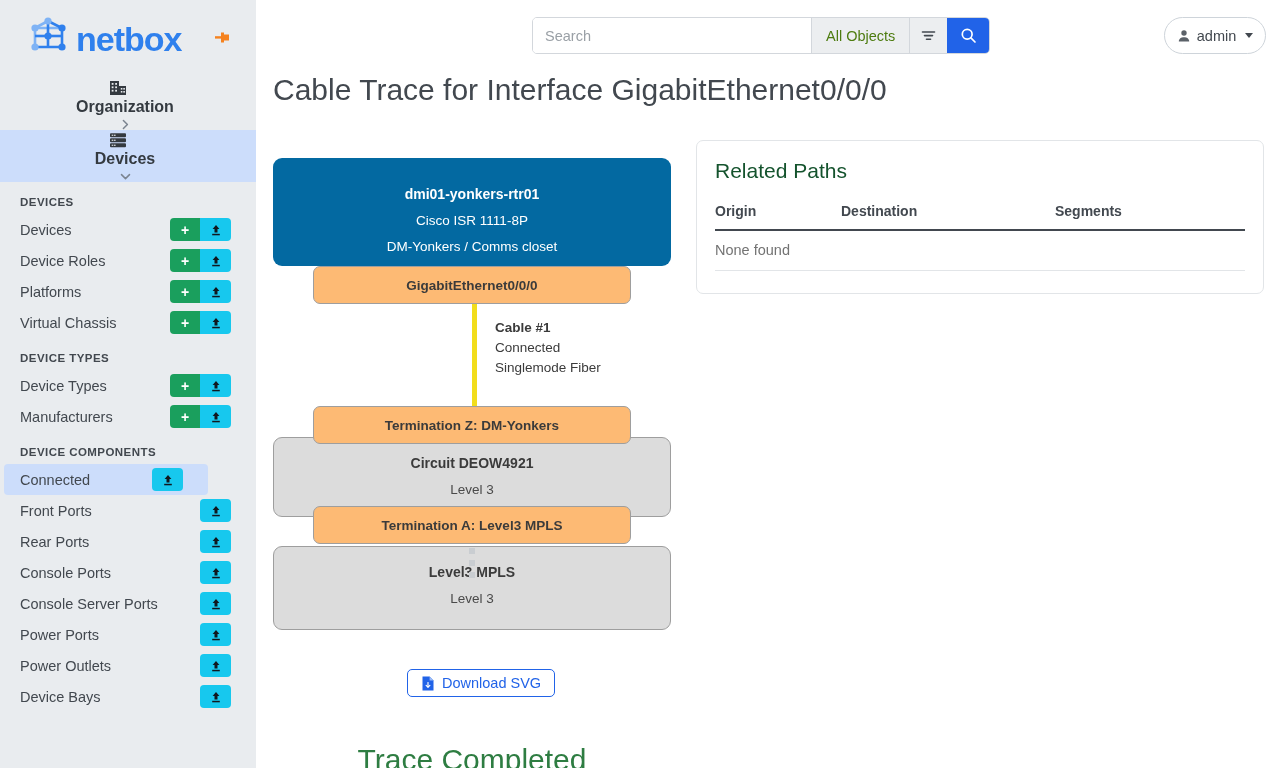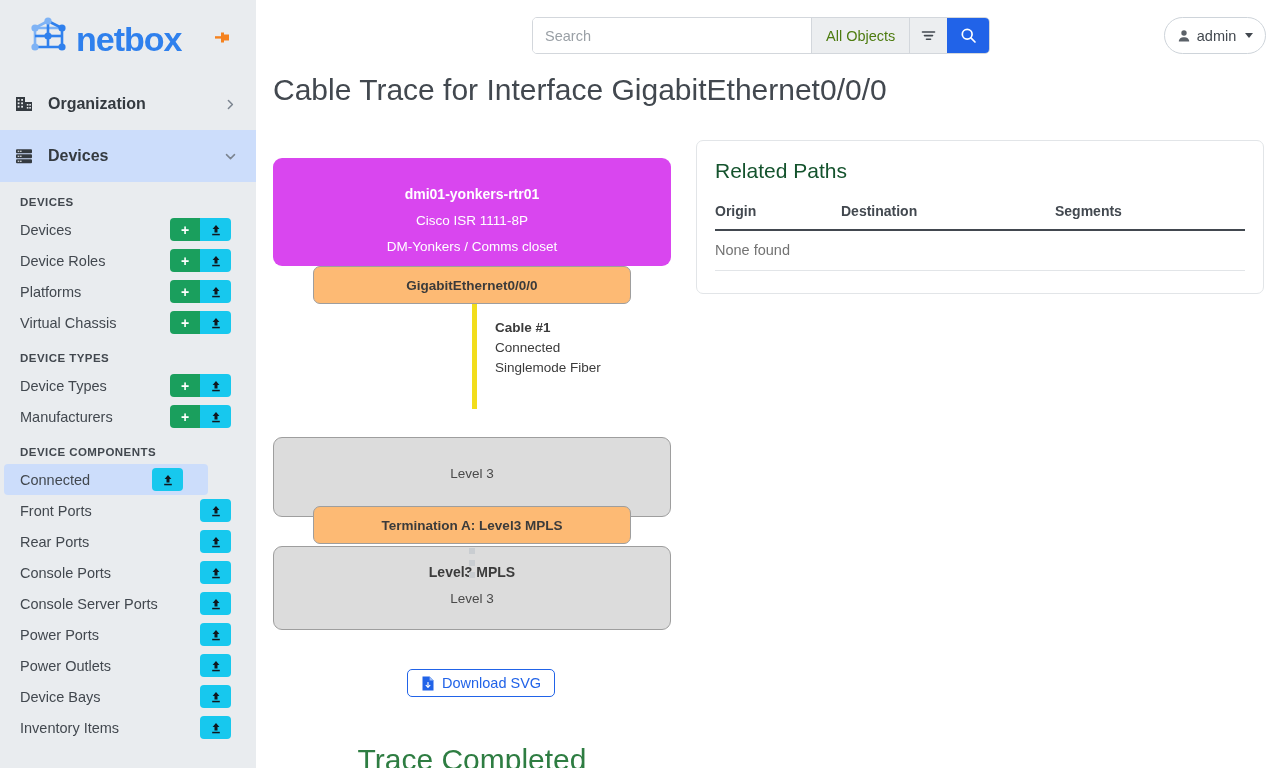--- a/index.html
+++ b/index.html
@@ -31,20 +31,21 @@
     letter-spacing: -1px; line-height: 1;
   }
   .pin-icon { position: absolute; right: 24px; top: 30px; }
 
   .nav-group {
     display: flex; align-items: center;
     height: 52px;
     padding: 0 20px 0 14px;
     font-size: 16px; font-weight: 700; color: #343a40;
     cursor: pointer;
+    flex-direction: column;
   }
   .nav-group.active { background: #ccddfb; }
   .nav-group .gicon { width: 34px; display: flex; align-items: center; }
   .nav-group .glabel { flex: 1; }
   .nav-group .chev { color: #7b8490; font-size: 15px; }
 
   .nav-section-title {
     font-size: 11.5px; font-weight: 700; letter-spacing: .45px;
     color: #42484f; padding: 14px 0 6px 20px; text-transform: uppercase;
   }
@@ -146,21 +147,21 @@
   
   #trace { position: absolute; left: 17px; top: 88px; width: 398px; }
 
   .node {
     position: relative;
     border-radius: 9px;
     text-align: center;
     padding: 16px 10px;
   }
   .node-device {
-    background: #d946ef;
+    background: #0369a1;
     color: #ffffff;
     height: 108px;
     padding-top: 28px;
   }
   .node-device .n-title { font-size: 14px; font-weight: 700; }
   .node-device .n-sub { font-size: 13.5px; margin-top: 11px; }
   .node-provider {
     background: #dcdcdc;
     border: 1px solid #9e9e9e;
     color: #3b3b3b;
@@ -519,33 +520,20 @@
           <div class="btn-imp">
             <svg width="14" height="14" viewBox="0 0 14 14">
               <g fill="#10181f">
                 <path d="M7,2 L10.4,6 L8.5,6 L8.5,9.6 L5.5,9.6 L5.5,6 L3.6,6 Z"></path>
                 <rect x="3.2" y="10.8" width="7.6" height="1.5"></rect>
               </g>
             </svg>
           </div>
         </div>
       </div>
-      <div class="nav-item">
-        <span class="nm-label">Inventory Items</span>
-        <div class="btn-group">
-          <div class="btn-imp">
-            <svg width="14" height="14" viewBox="0 0 14 14">
-              <g fill="#10181f">
-                <path d="M7,2 L10.4,6 L8.5,6 L8.5,9.6 L5.5,9.6 L5.5,6 L3.6,6 Z"></path>
-                <rect x="3.2" y="10.8" width="7.6" height="1.5"></rect>
-              </g>
-            </svg>
-          </div>
-        </div>
-      </div>
     </div>
 </div>
 
 <div id="topbar">
   <div class="search-wrap">
     <input class="search-input" type="text" placeholder="Search" style="">
     <div class="obj-select">
       <span>All Objects</span>
     </div>
     <div class="filter-btn">
@@ -592,22 +580,26 @@
     </div>
 
     <div class="cable-line" style="top: 146px; height: 105px; background: rgb(242, 221, 27);"></div>
 
     <div class="cable-label" style="top:160px;">
       <div class="cl-title">Cable #1</div>
       <div>Connected</div>
       <div>Singlemode Fiber</div>
     </div>
 
+    <div class="term-box" style="top:248px;">
+      <span>Termination Z: DM-Yonkers</span>
+    </div>
 
     <div class="circuit-box" style="margin-top:171px;">
+      <div class="n-title">Circuit DEOW4921</div>
       <div class="n-sub">Level 3</div>
     </div>
 
     <div class="term-box" style="top:348px;">
       <span>Termination A: Level3 MPLS</span>
     </div>
 
     <div class="dots" style="top:390px;">
       <i></i>
         <i></i>

